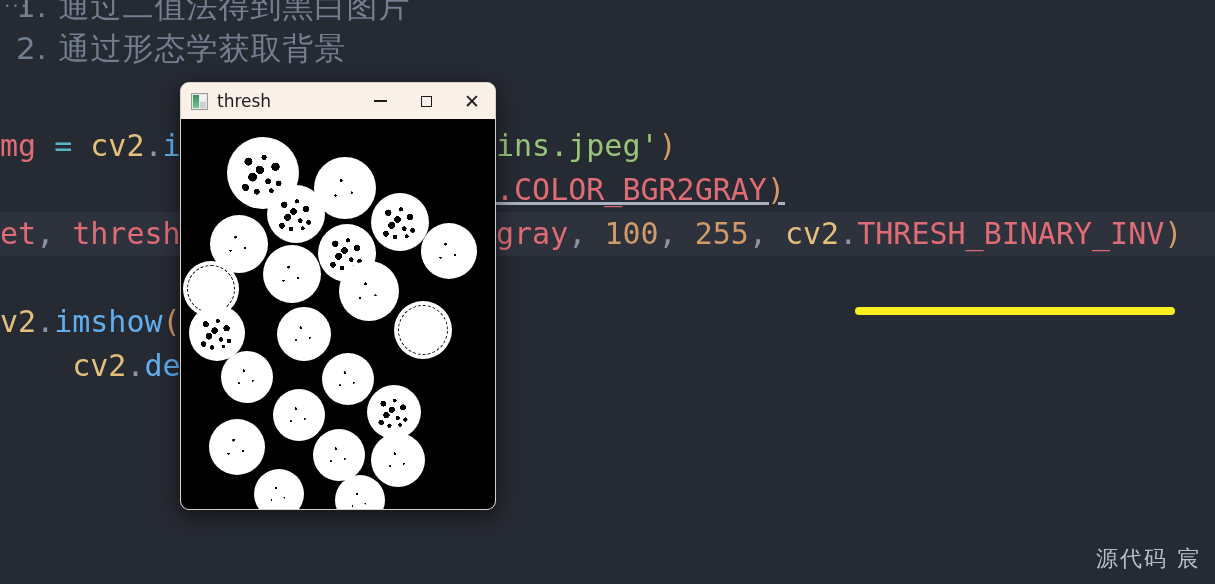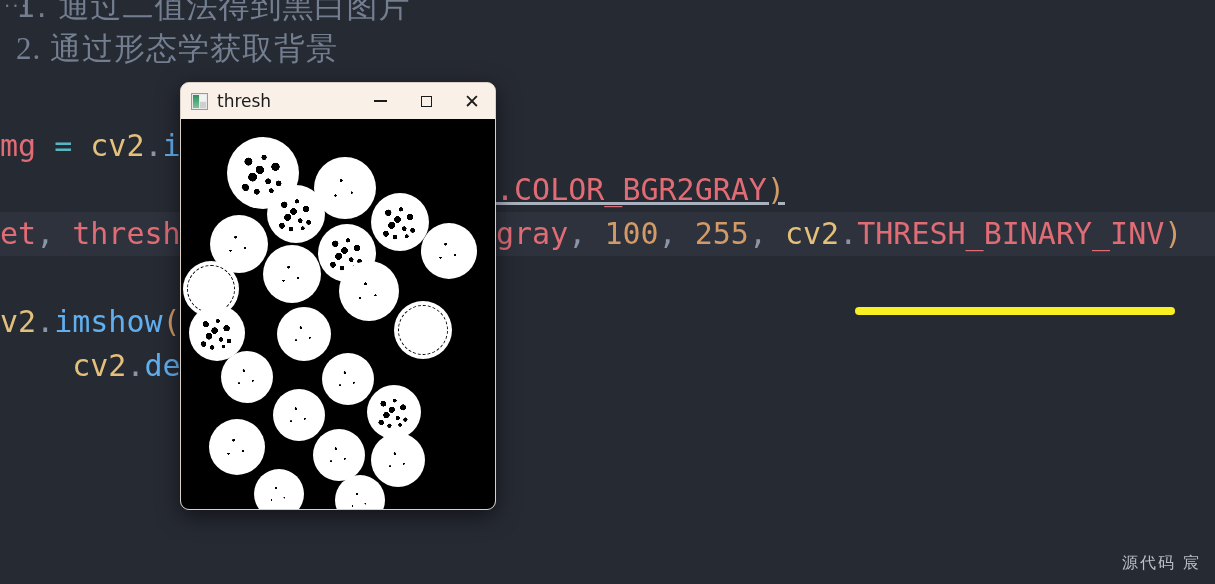--- a/index.html
+++ b/index.html
@@ -23,21 +23,21 @@
   .heading{
     position:absolute;
     left:16px;
     color:#737f90;
     font-family:"DejaVu Sans", sans-serif;
     font-size:31px;
     letter-spacing:1px;
     white-space:nowrap;
   }
   #heading-1{ top:-14px; }
-  #heading-2{ top:28px;font-family:Liberation Serif, serif; }
+  #heading-2{ top:28px; }
 
   .ellipsis{
     position:absolute;
     left:4px; top:-10px;
     color:#6f7a8a;
     font-family:"DejaVu Sans", sans-serif;
     font-size:20px;
     line-height:1;
     letter-spacing:2px;
   }
@@ -185,37 +185,37 @@
       radial-gradient(circle at 68% 62%, #000 0 3%, transparent 3.5%),
       radial-gradient(circle at 25% 70%, #000 0 3%, transparent 3.5%);
   }
 
   
   #watermark{
     position:absolute;
     right:14px; bottom:10px;
     color:#b9bfc9;
     font-family:"DejaVu Sans", sans-serif;
-    font-size:16px;
+    font-size:22px;
     letter-spacing:2px;
     white-space:nowrap;
   }
 </style>
 </head>
 <body>
 
 <div id="surface">
 
   <div class="ellipsis">...</div>
 
   <div class="heading" id="heading-1">1. 通过二值法得到黑白图片</div>
   <div class="heading" id="heading-2">2. 通过形态学获取背景</div>
 
   <div id="code">
-      <div class="code-line"><span style="position: absolute; left: 0px;"><span class="t-var">mg</span><span class="t-op"> = </span><span class="t-mod">cv2</span><span class="t-punct">.</span><span class="t-fn">i</span></span></div>
+      <div class="code-line"><span style="position: absolute; left: 0px;"><span class="t-var">mg</span><span class="t-op"> = </span><span class="t-mod">cv2</span><span class="t-punct">.</span><span class="t-fn">i</span></span><span style="position: absolute; left: 496px;"><span class="t-str">ins.jpeg'</span><span class="t-paren">)</span></span></div>
       <div class="code-line"><span style="position: absolute; left: 496px; text-decoration: underline;"><span class="t-var">.COLOR_BGR2GRAY</span><span class="t-paren">)</span></span></div>
       <div class="code-line highlight"><span style="position: absolute; left: 0px;"><span class="t-var">et</span><span class="t-punct">, </span><span class="t-var">thresh</span></span><span style="position: absolute; left: 496px;"><span class="t-var">gray</span><span class="t-punct">, </span><span class="t-num">100</span><span class="t-punct">, </span><span class="t-num">255</span><span class="t-punct">, </span><span class="t-mod">cv2</span><span class="t-punct">.</span><span class="t-var">THRESH_BINARY_INV</span><span class="t-paren">)</span></span></div>
       <div class="code-line blank"><span style="position: absolute; left: 0px;"></span></div>
       <div class="code-line"><span style="position: absolute; left: 0px; text-align: center;"><span class="t-mod">v2</span><span class="t-punct">.</span><span class="t-fn">imshow</span><span class="t-paren">(</span></span></div>
       <div class="code-line"><span style="position: absolute; left: 0px;"><span class="t-punct">    </span><span class="t-mod">cv2</span><span class="t-punct">.</span><span class="t-fn">des</span></span></div>
     </div>
 
   <div id="underline"></div>
 
   <div id="thresh-window">

